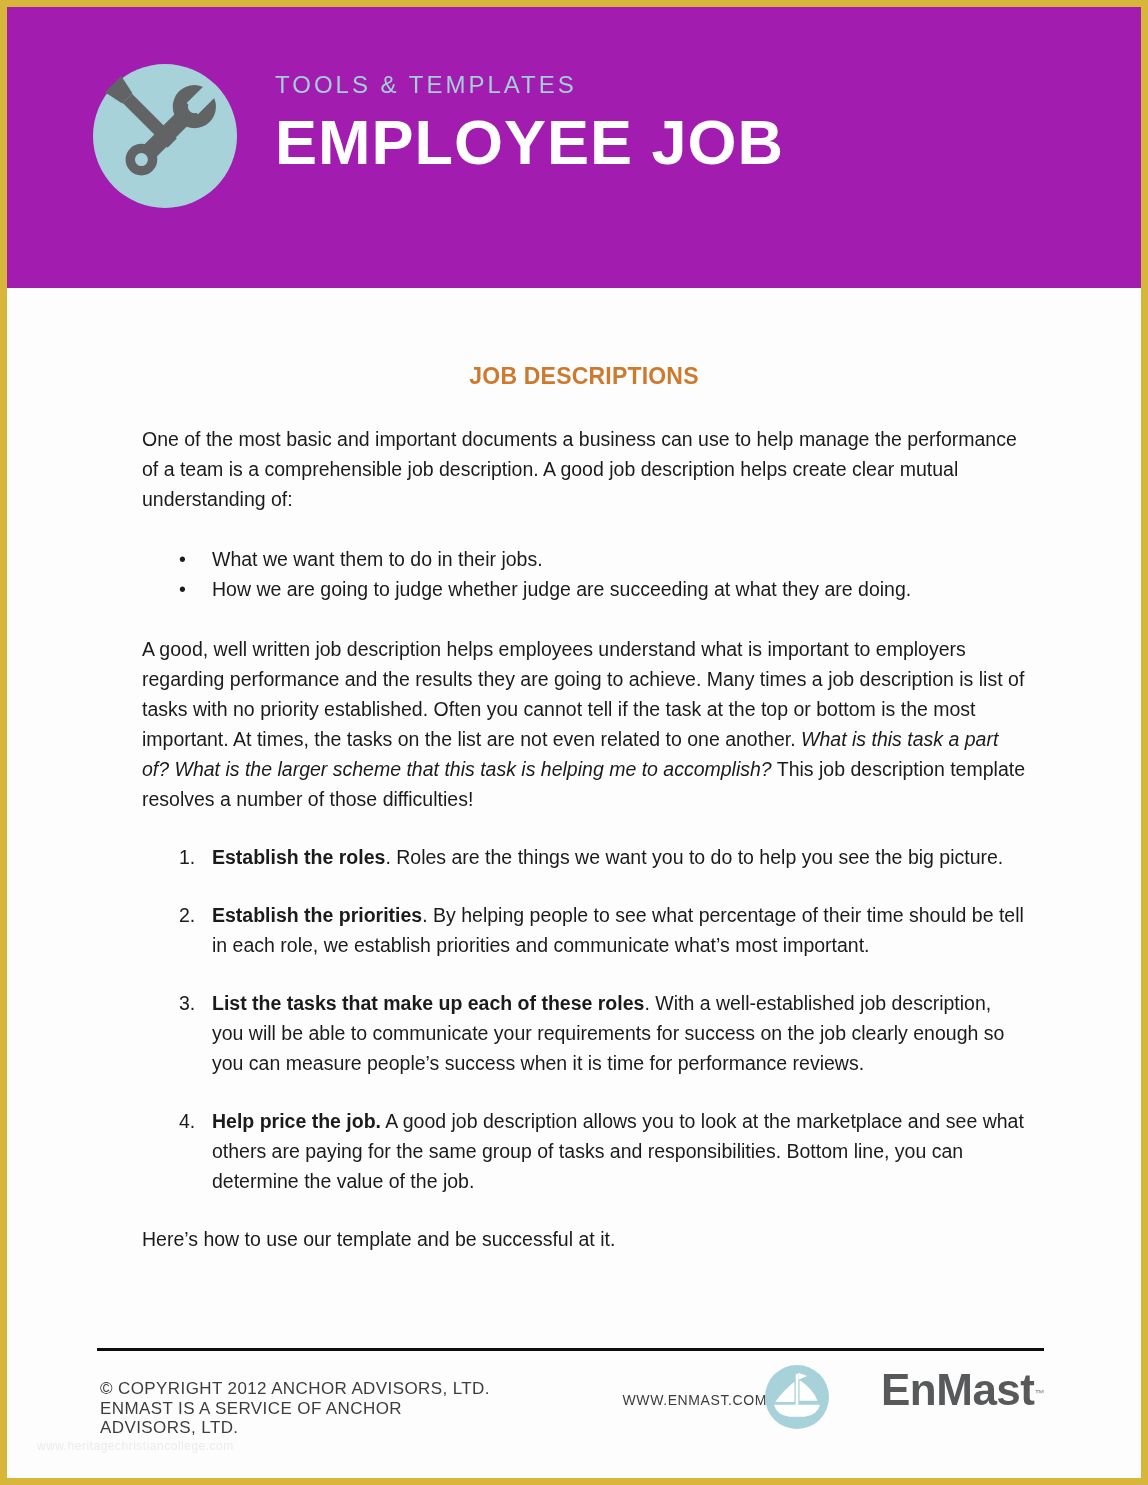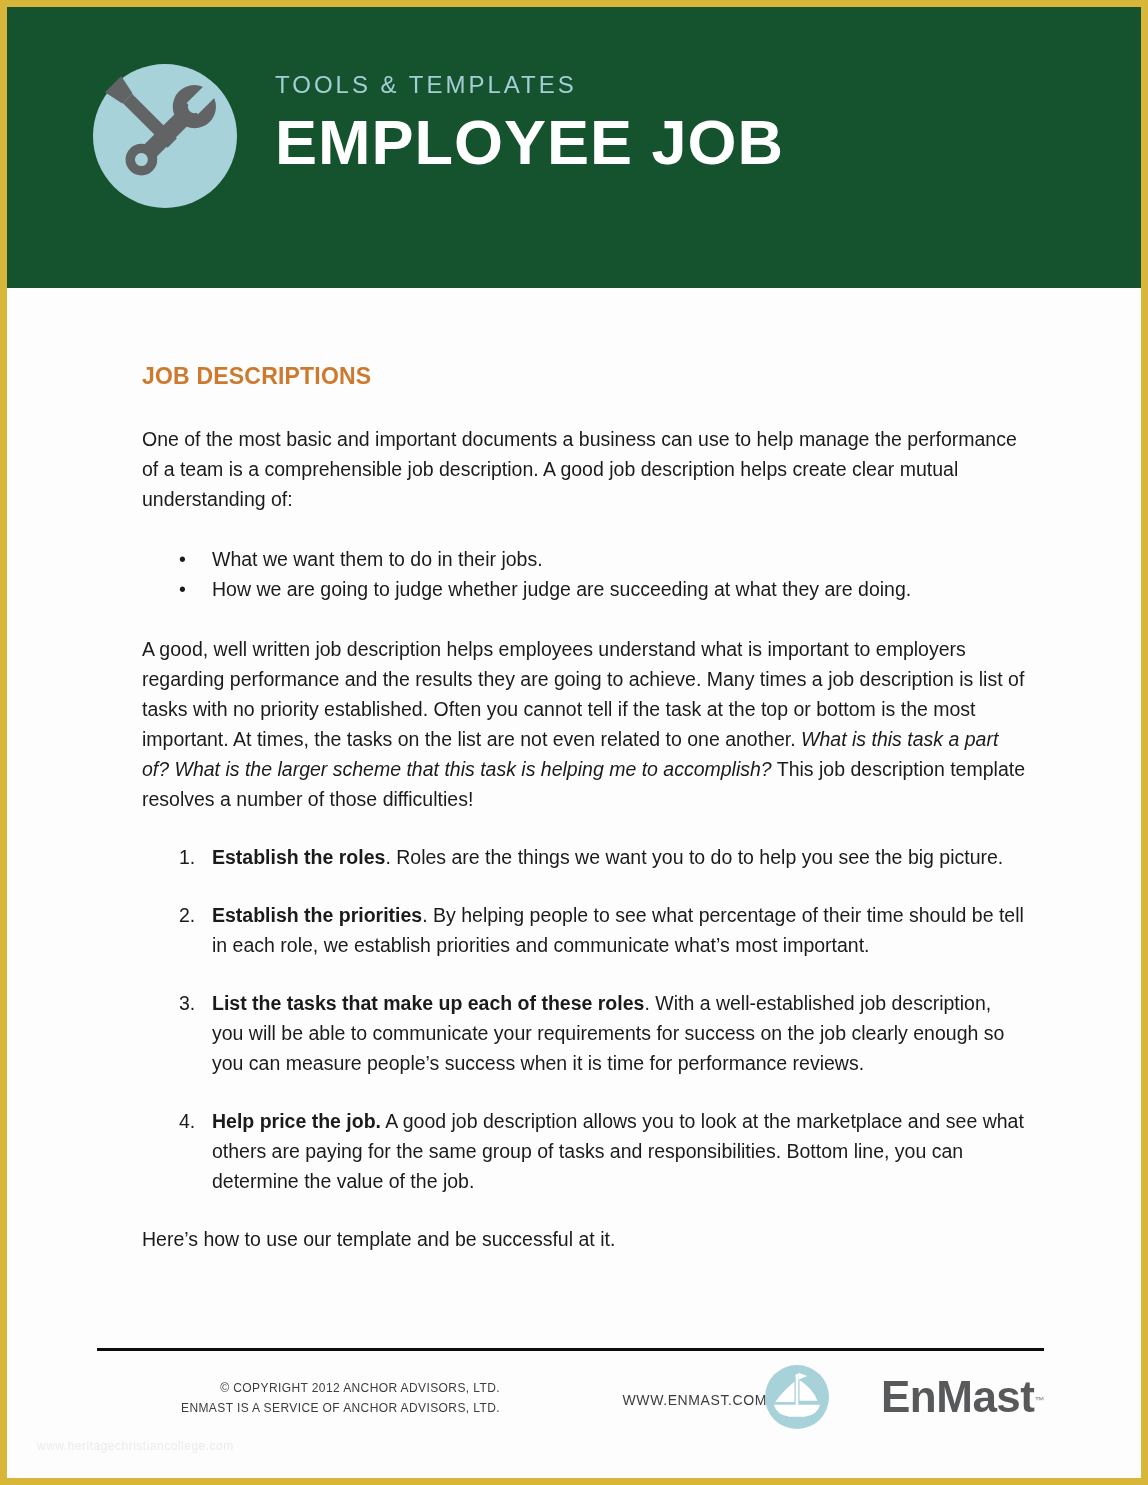--- a/index.html
+++ b/index.html
@@ -10,21 +10,21 @@
     border:7px solid #d8b63a;
     background:#fdfdfd;
     font-family:"Liberation Sans", sans-serif;
     overflow:hidden;
   }
 
   
   .banner {
     position:relative;
     height:281px;
-    background:#14532d;
+    background:#a21caf;
   }
   .icon-circle {
     position:absolute; left:86px; top:54px;
     width:144px; height:150px;
   }
   .kicker {
     position:absolute; left:268px; top:64px;
     font-size:24px; letter-spacing:3px;
     color:#a5cdd8; font-weight:400;
   }
@@ -35,21 +35,21 @@
     white-space:nowrap;
   }
 
   
   .content {
     position:absolute; left:135px; top:354px; width:884px;
     color:#1b1b1b; font-size:19.5px; line-height:30px;
   }
   .section-heading {
     color:#cd7a2e; font-size:23px; font-weight:700;
-    letter-spacing:0.2px; margin:0 0 33px 0;
+    letter-spacing:0.2px; margin:0 0 33px 0;text-align:center;
   }
   .para { margin:0; }
   .bullet-list { margin:30px 0 30px 0; }
   .bullet-item { display:flex; }
   .bullet-marker { flex:0 0 auto; width:33px; padding-left:37px; }
   .num-list { margin-top:28px; }
   .num-item { display:flex; margin-bottom:28px; }
   .num-label { flex:0 0 auto; width:33px; padding-left:37px; }
   .closing { }
   .it { font-style:italic; }
@@ -58,29 +58,29 @@
   
   .footer-rule {
     position:absolute; left:90px; top:1341px;
     width:947px; height:3px; background:#0d0d0d;
   }
   .footer {
     position:absolute; left:93px; top:1372px; width:944px;
     display:flex; justify-content:space-between; align-items:flex-start;
   }
   .copyright {
-    font-size:12px; line-height:19.5px; color:#3d3d3d;
-    letter-spacing:0.4px; width:400px;text-align:right;
+    font-size:17px; line-height:19.5px; color:#3d3d3d;
+    letter-spacing:0.4px; width:400px;
   }
   .website {
     font-size:14px; color:#3d3d3d; letter-spacing:0.6px;
     margin-top:13px; width:220px; text-align:right;
   }
   .logo {
-    display:flex; align-items:center; margin-top:-14px; width:230px;
+    display:flex; align-items:flex-start; margin-top:-14px; width:230px;
     justify-content:flex-end;
     gap:46px;
   }
   .logo-mark { width:64px; height:64px; flex:0 0 auto; }
   .logo-text {
     font-size:44px; font-weight:700; color:#58595b;
     letter-spacing:-0.5px; margin-left:6px;
   }
   .logo-tm { font-size:10px; color:#9a9a9a; vertical-align:8px; }
 

